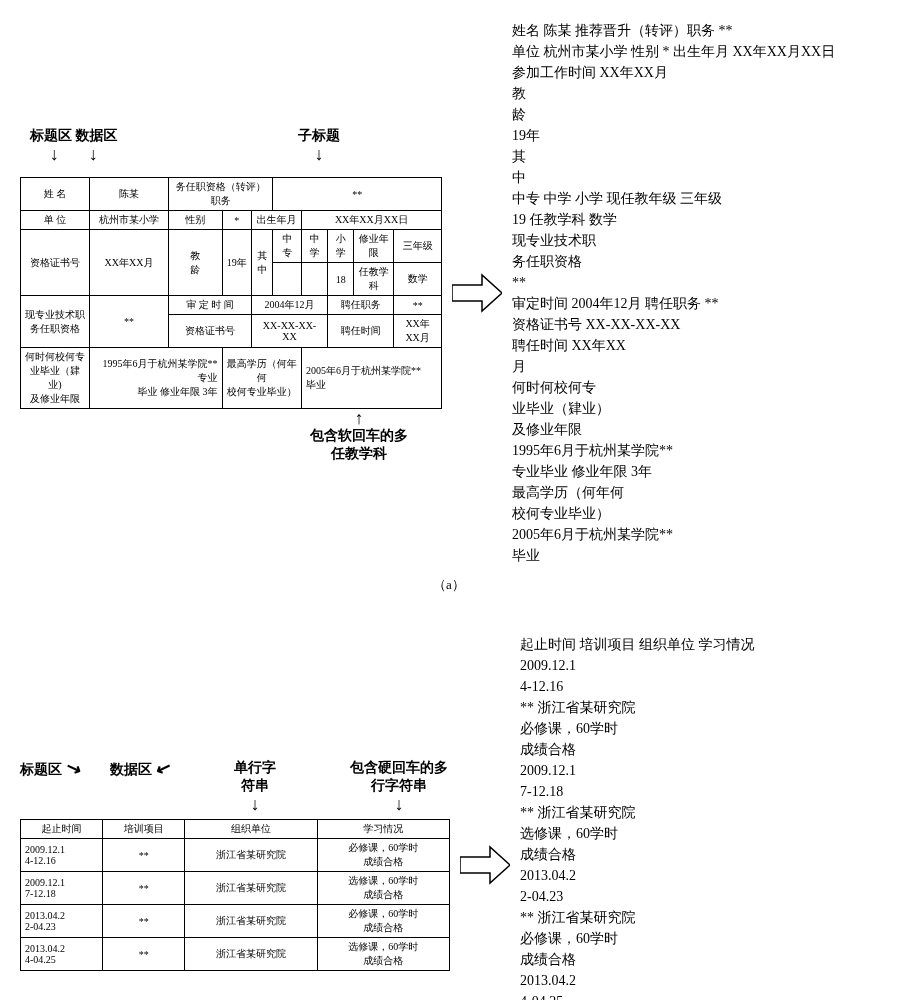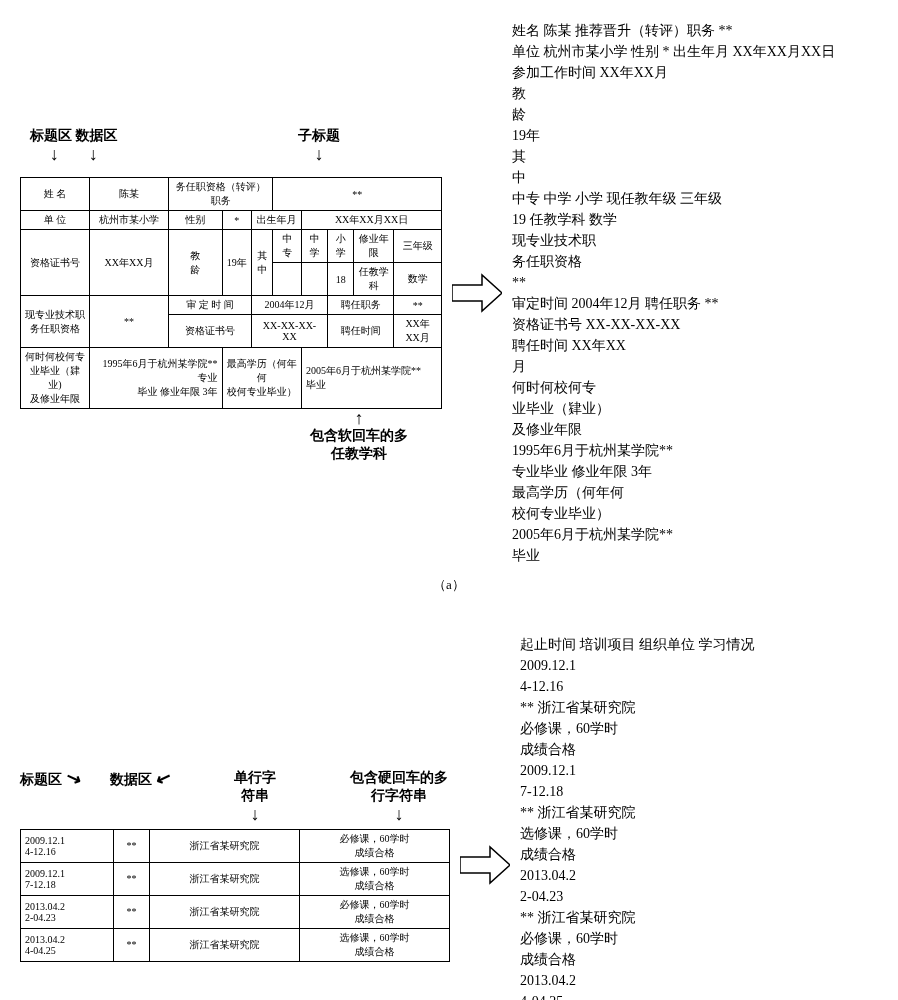--- a/index.html
+++ b/index.html
@@ -238,20 +238,26 @@
         </div>
         <div class="annot" style="left:330px;">
           <span style="white-space:pre-line;display:block;">包含硬回车的多
 行字符串</span>
           <span class="arrow-down">↓</span>
         </div>
       </div>
 
       <table class="form-table tb">
         <tbody>
+            <tr>
+          <td>起止时间</td>
+          <td>培训项目</td>
+          <td>组织单位</td>
+          <td>学习情况</td>
+        </tr>
         <tr>
           <td style="white-space:pre-line;text-align:left;">2009.12.1
 4-12.16</td>
           <td>**</td>
           <td>浙江省某研究院</td>
           <td style="white-space:pre-line;">必修课，60学时
 成绩合格</td>
         </tr>
         <tr>
           <td style="white-space:pre-line;text-align:left;">2009.12.1

